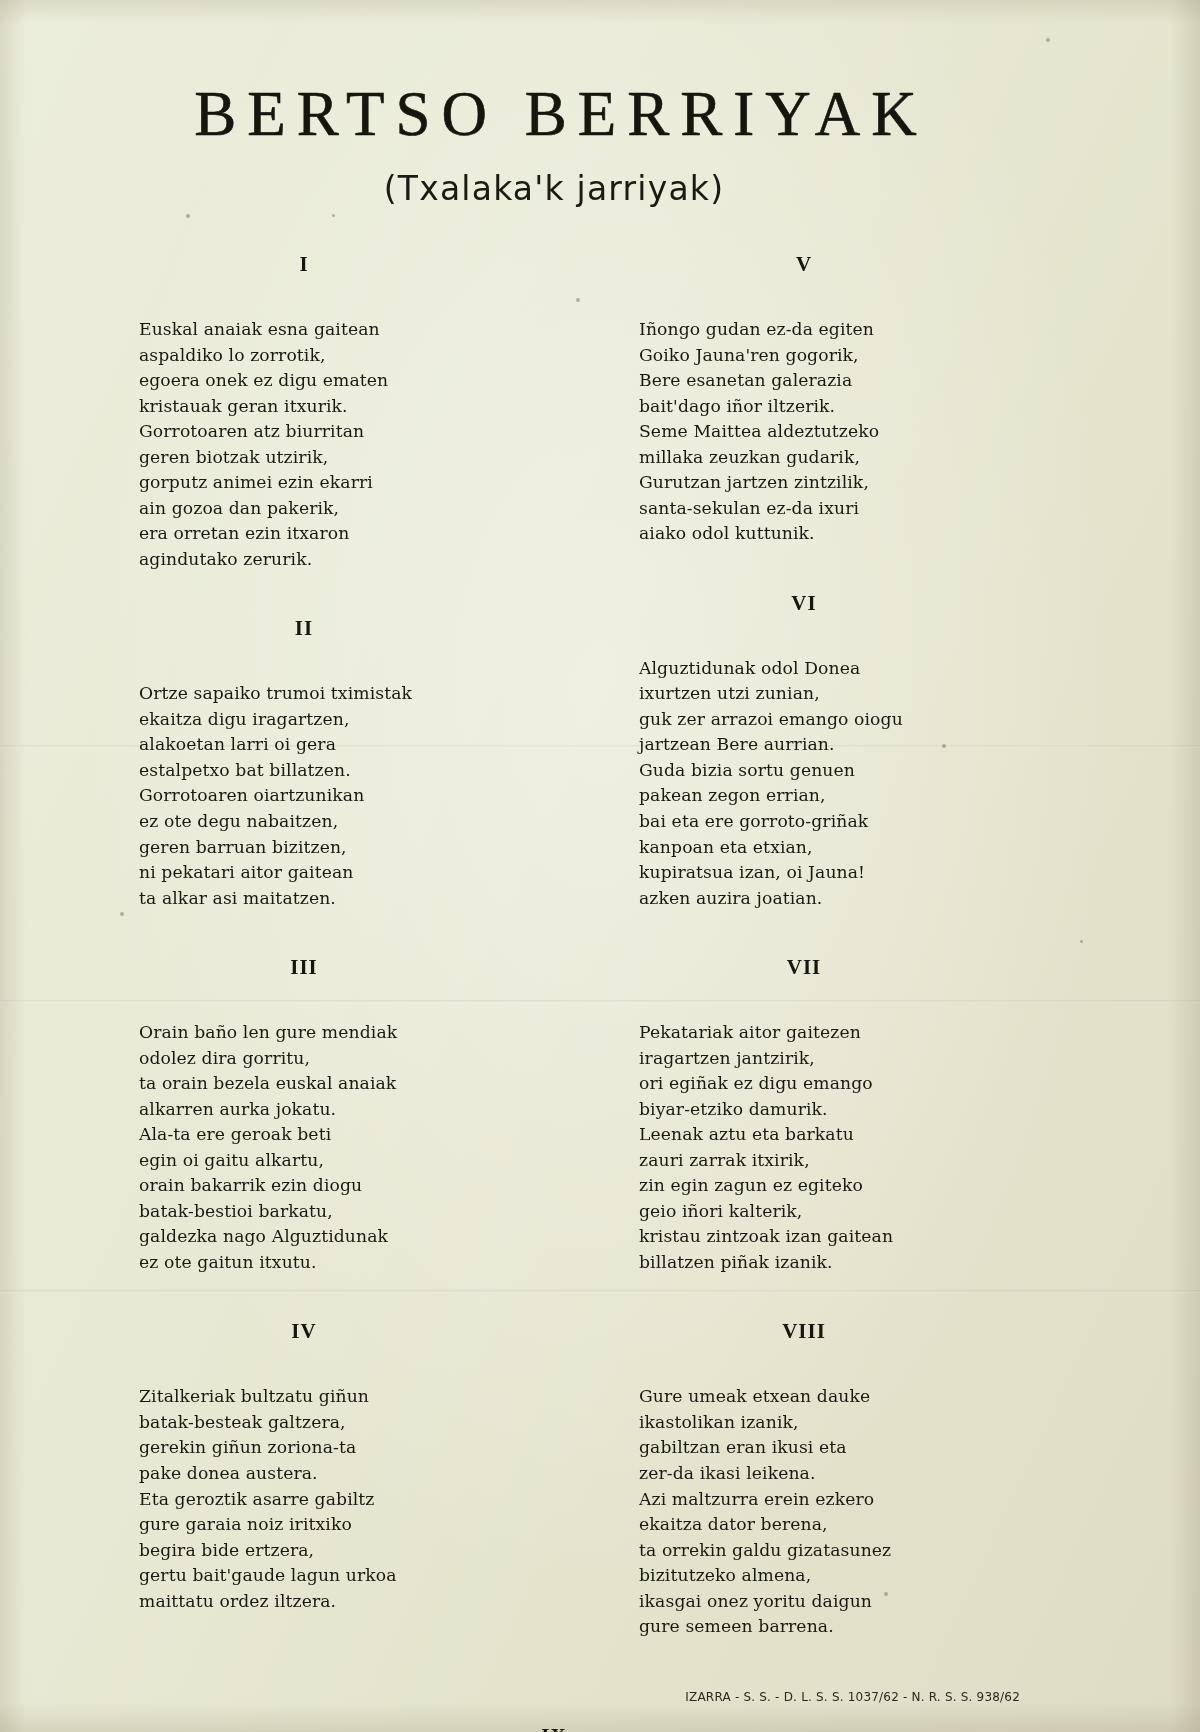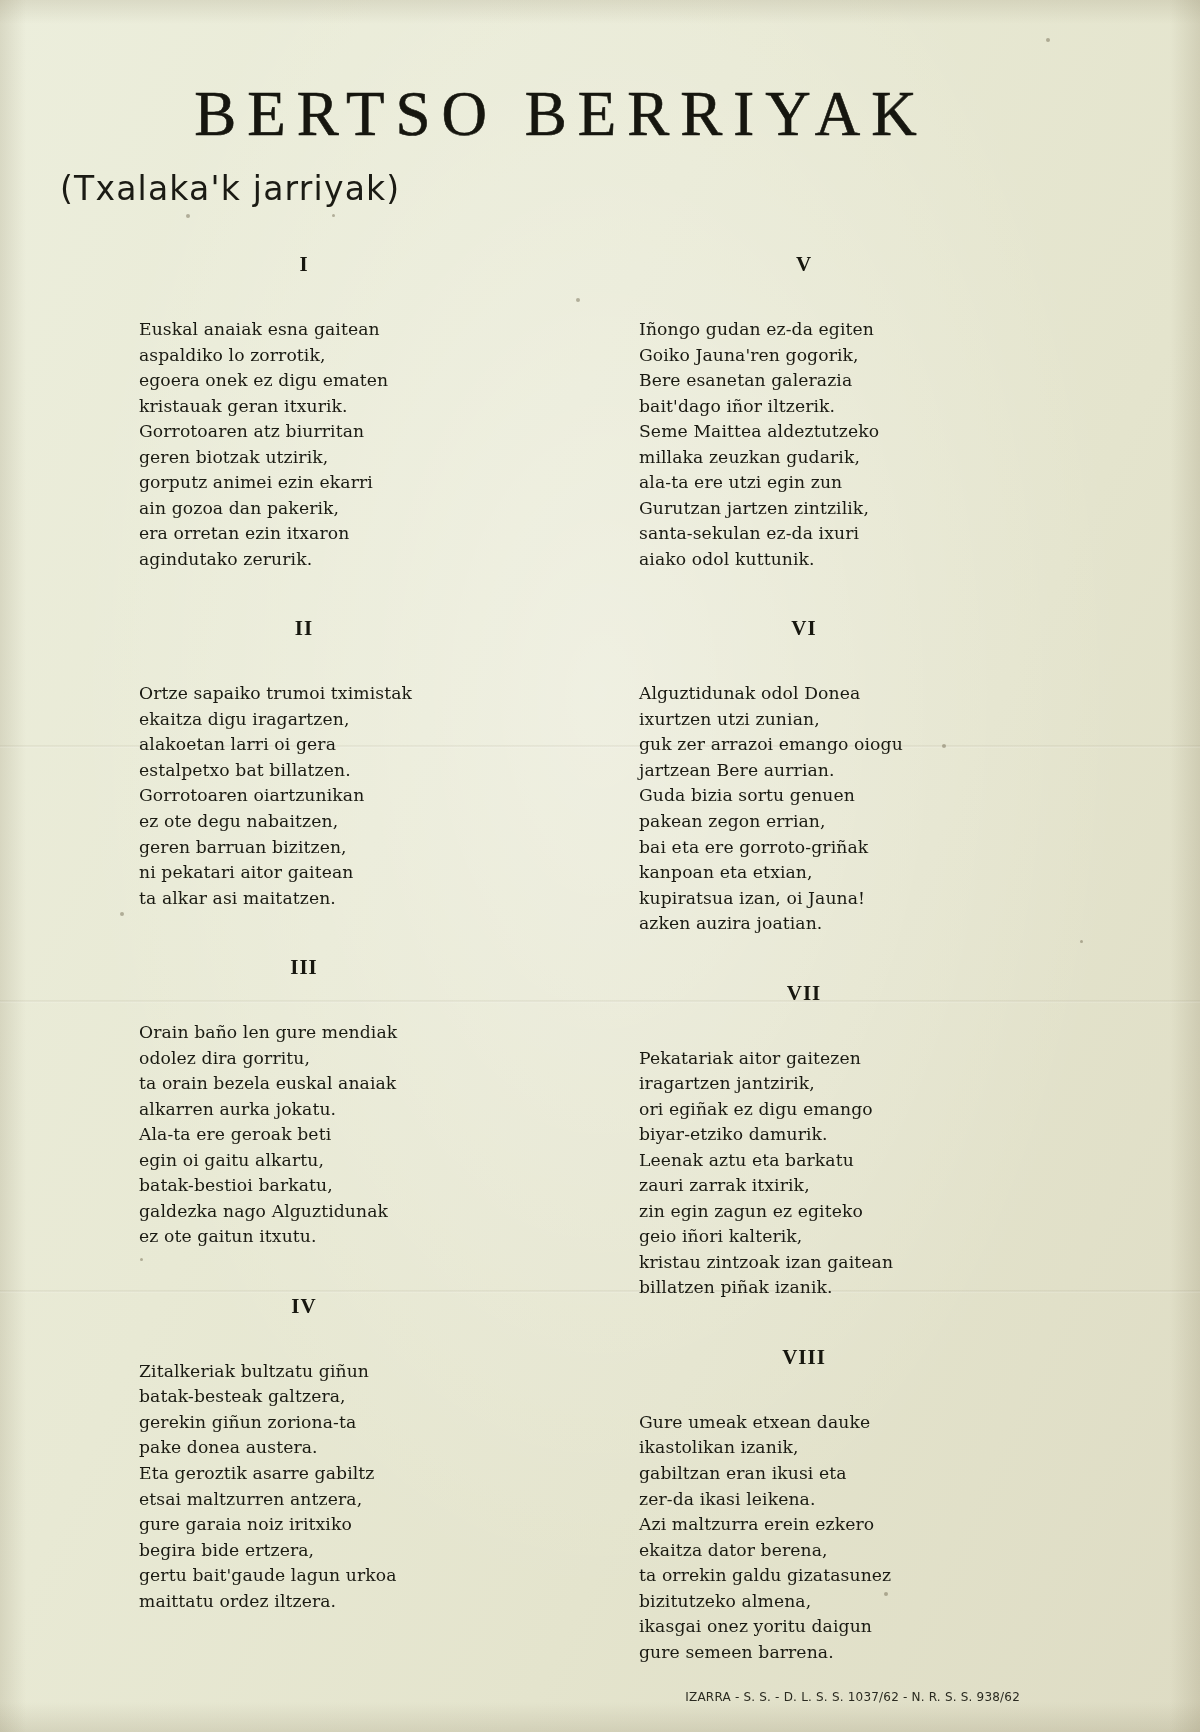--- a/index.html
+++ b/index.html
@@ -66,21 +66,21 @@
     font-family: "Liberation Serif", serif;
     font-size: 63px;
     letter-spacing: 11px;
     margin: 28px 0 0 0;
     font-weight: 400;
     color: #16160f;
     -webkit-text-stroke: 0.6px #16160f;
     padding-left: 14px;
   }
   .subtitle {
-    text-align: left;
+    text-align: center;
     font-size: 33px;
     letter-spacing: 1.2px;
     margin: 18px 0 0 0;
     font-family: "DejaVu Sans", sans-serif;
     font-weight: 400;
     color: #1b1b14;
   }
 
   .columns {
     margin-top: 44px;
@@ -196,56 +196,55 @@
 
       <div class="stanza">
         <div class="stanza-num">III</div>
         <div class="stanza-lines">
           <div>Orain baño len gure mendiak</div>
           <div>odolez dira gorritu,</div>
           <div>ta orain bezela euskal anaiak</div>
           <div>alkarren aurka jokatu.</div>
           <div>Ala-ta ere geroak beti</div>
           <div>egin oi gaitu alkartu,</div>
+          <div>orain bakarrik ezin diogu</div>
           <div>batak-bestioi barkatu,</div>
           <div>galdezka nago Alguztidunak</div>
           <div>ez ote gaitun itxutu.</div>
         </div>
       </div>
 
       <div class="stanza">
         <div class="stanza-num">IV</div>
         <div class="stanza-lines">
           <div>Zitalkeriak bultzatu giñun</div>
           <div>batak-besteak galtzera,</div>
           <div>gerekin giñun zoriona-ta</div>
           <div>pake donea austera.</div>
           <div>Eta geroztik asarre gabiltz</div>
-          <div>etsai maltzurren antzera,</div>
           <div>gure garaia noiz iritxiko</div>
           <div>begira bide ertzera,</div>
           <div>gertu bait'gaude lagun urkoa</div>
           <div>maittatu ordez iltzera.</div>
         </div>
       </div>
 
     </div>
 
     <div class="col">
 
       <div class="stanza">
         <div class="stanza-num">V</div>
         <div class="stanza-lines">
           <div>Iñongo gudan ez-da egiten</div>
           <div>Goiko Jauna'ren gogorik,</div>
           <div>Bere esanetan galerazia</div>
           <div>bait'dago iñor iltzerik.</div>
           <div>Seme Maittea aldeztutzeko</div>
           <div>millaka zeuzkan gudarik,</div>
-          <div>ala-ta ere utzi egin zun</div>
           <div>Gurutzan jartzen zintzilik,</div>
           <div>santa-sekulan ez-da ixuri</div>
           <div>aiako odol kuttunik.</div>
         </div>
       </div>
 
       <div class="stanza">
         <div class="stanza-num">VI</div>
         <div class="stanza-lines">
           <div>Alguztidunak odol Donea</div>

